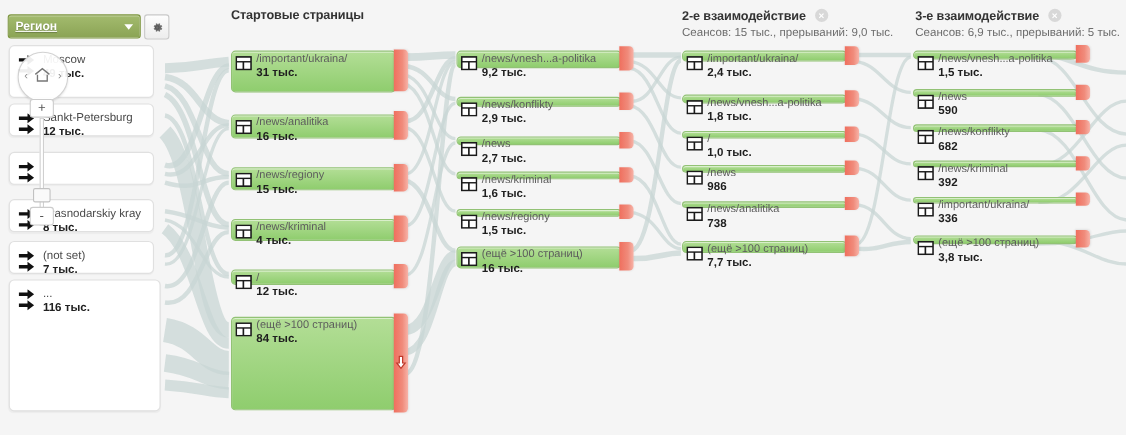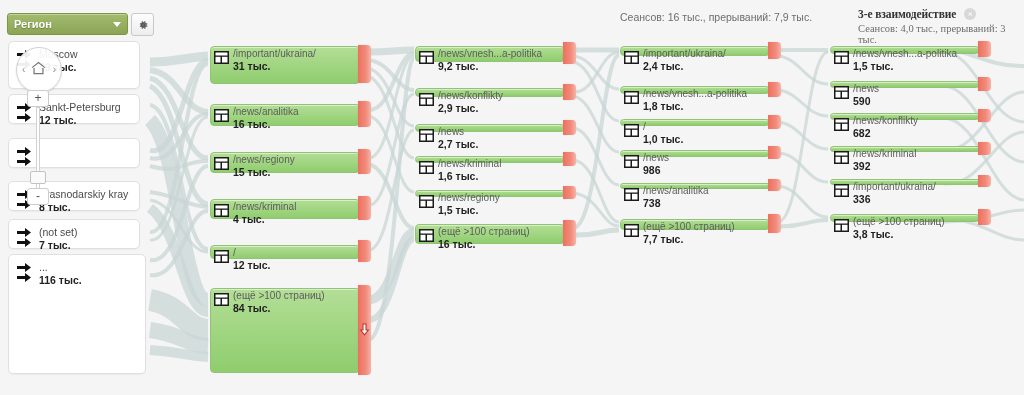--- a/index.html
+++ b/index.html
@@ -21,21 +21,21 @@
     position:absolute;left:7px;top:13px;width:121px;height:22px;
     background:linear-gradient(#9bb濃,#8aa45c);
     background:linear-gradient(#a3bb6e,#8ba455);
     border:1px solid #7d963f;border-radius:3px;
     box-shadow:inset 0 1px 0 rgba(255,255,255,.35);
     color:#fff;font-size:11px;font-weight:bold;
     display:flex;align-items:center;padding:0 6px;box-sizing:border-box;
     text-shadow:0 1px 1px rgba(0,0,0,.25);
     cursor:pointer;
   }
-  .dim-select .lbl{flex:1;}
+  .dim-select .lbl{flex:1;text-decoration:underline;}
   .caret{width:0;height:0;border-left:4px solid transparent;border-right:4px solid transparent;border-top:5px solid #fff;}
   .gear-btn{
     position:absolute;left:131px;top:13px;width:21px;height:21px;
     background:linear-gradient(#fdfdfd,#ededed);
     border:1px solid #c9c9c9;border-radius:3px;
     display:flex;align-items:center;justify-content:center;cursor:pointer;
   }
 
   .region-row{
     position:absolute;left:8px;
@@ -233,20 +233,21 @@
   </div>
   <div class="zoom-slider">
     <div class="zoom-btn zoom-plus">+</div>
     <div class="zoom-track"></div>
     <div class="zoom-thumb"></div>
     <div class="zoom-btn zoom-minus">-</div>
   </div>
 
   <div id="columns">
       <div class="col-head" style="left: 210px;">
+        <div class="title"><span>Стартовые страницы</span></div>
       </div>
       <div class="node" style="left: 210px; top: 46px; width: 148px; height: 36px;">
         <div class="bar"></div>
         <div class="dropoff" style="left:148px;width:13px;height:38px;top:-1px;"></div>
         <svg class="pgicon" width="15" height="13" viewBox="0 0 15 13">
           <rect x="0" y="0" width="15" height="13" fill="#1b1b1b"></rect>
           <rect x="1.5" y="1.5" width="12" height="3" fill="#fff"></rect>
           <rect x="1.5" y="5.8" width="5" height="5.7" fill="#fff"></rect>
           <rect x="8" y="5.8" width="5.5" height="5.7" fill="#fff"></rect>
         </svg>
@@ -411,21 +412,22 @@
           <rect x="1.5" y="1.5" width="12" height="3" fill="#fff"></rect>
           <rect x="1.5" y="5.8" width="5" height="5.7" fill="#fff"></rect>
           <rect x="8" y="5.8" width="5.5" height="5.7" fill="#fff"></rect>
         </svg>
         <div class="ntxt">
           <span class="npath">(ещё &gt;100 страниц)</span>
           <span class="nval">16 тыс.</span>
         </div>
       </div>
       <div class="col-head" style="left: 620px;">
-        <div class="sub">Сеансов: 16 тыс., прерываний: 7,9 тыс.</div>
+        <div class="title"><span>2-е взаимодействие</span><span class="close-x">×</span></div>
+        <div class="sub">Сеансов: 15 тыс., прерываний: 9,0 тыс.</div>
       </div>
       <div class="node" style="left: 620px; top: 46px; width: 148px; height: 8px;">
         <div class="bar"></div>
         <div class="dropoff" style="left:148px;width:13px;height:17px;top:-4.5px;"></div>
         <svg class="pgicon" width="15" height="13" viewBox="0 0 15 13">
           <rect x="0" y="0" width="15" height="13" fill="#1b1b1b"></rect>
           <rect x="1.5" y="1.5" width="12" height="3" fill="#fff"></rect>
           <rect x="1.5" y="5.8" width="5" height="5.7" fill="#fff"></rect>
           <rect x="8" y="5.8" width="5.5" height="5.7" fill="#fff"></rect>
         </svg>
@@ -497,23 +499,23 @@
           <rect x="0" y="0" width="15" height="13" fill="#1b1b1b"></rect>
           <rect x="1.5" y="1.5" width="12" height="3" fill="#fff"></rect>
           <rect x="1.5" y="5.8" width="5" height="5.7" fill="#fff"></rect>
           <rect x="8" y="5.8" width="5.5" height="5.7" fill="#fff"></rect>
         </svg>
         <div class="ntxt">
           <span class="npath">(ещё &gt;100 страниц)</span>
           <span class="nval">7,7 тыс.</span>
         </div>
       </div>
-      <div class="col-head" style="left: 858px; font-family: Liberation Serif, serif;">
+      <div class="col-head" style="left: 832px;">
         <div class="title"><span>3-е взаимодействие</span><span class="close-x">×</span></div>
-        <div class="sub">Сеансов: 4,0 тыс., прерываний: 3 тыс.</div>
+        <div class="sub">Сеансов: 6,9 тыс., прерываний: 5 тыс.</div>
       </div>
       <div class="node" style="left: 830px; top: 46px; width: 148px; height: 6px;">
         <div class="bar"></div>
         <div class="dropoff" style="left:148px;width:13px;height:16px;top:-5px;"></div>
         <svg class="pgicon" width="15" height="13" viewBox="0 0 15 13">
           <rect x="0" y="0" width="15" height="13" fill="#1b1b1b"></rect>
           <rect x="1.5" y="1.5" width="12" height="3" fill="#fff"></rect>
           <rect x="1.5" y="5.8" width="5" height="5.7" fill="#fff"></rect>
           <rect x="8" y="5.8" width="5.5" height="5.7" fill="#fff"></rect>
         </svg>

